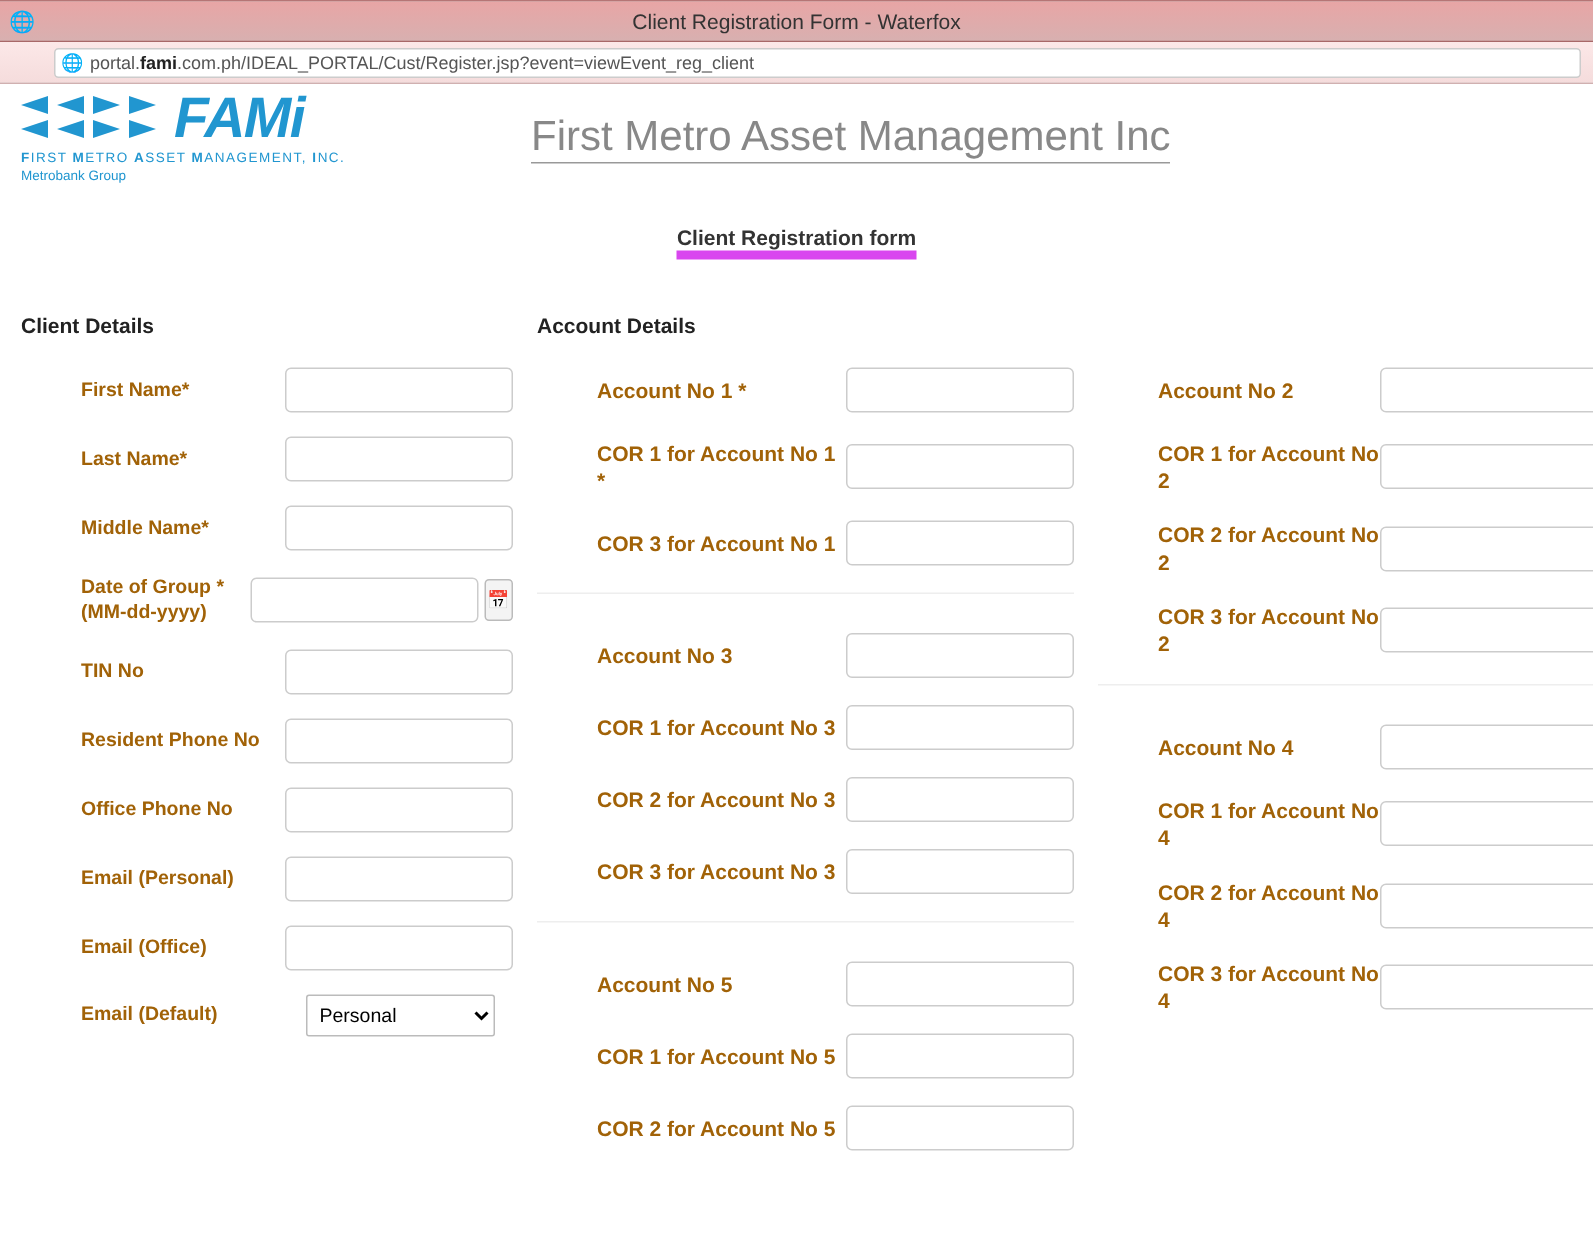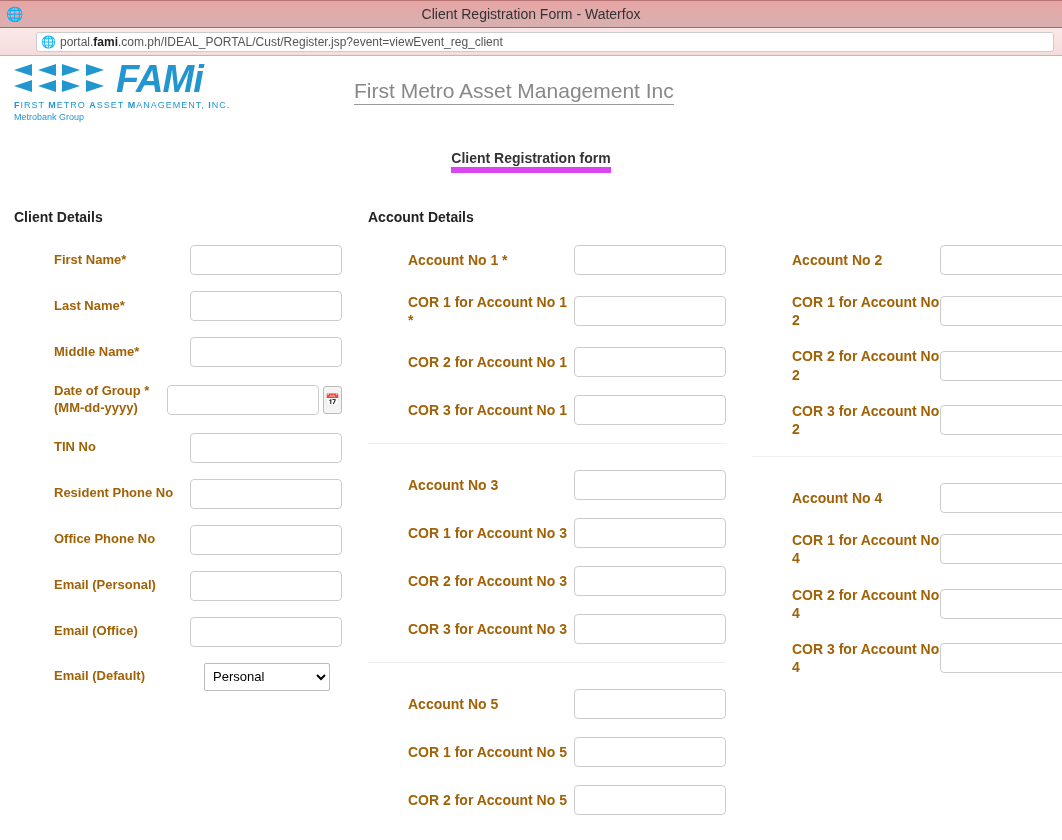--- a/index.html
+++ b/index.html
@@ -79,41 +79,41 @@
     .logo-tagline {
       font-size: 9px; letter-spacing: 1px; color: #2196d0;
       margin-top: 2px;
       font-weight: normal;
     }
     .logo-tagline strong { font-weight: bold; }
     .logo-metrobank { font-size: 9px; color: #2196d0; text-align: left; margin-top: 2px; }
     
     .company-title {
       color: #888;
-      font-size: 21px;
+      font-size: 28px;
       border-bottom: 1px solid #999;
       padding-bottom: 2px;
       margin-left: 80px;
       margin-top: 18px;
     }
     
     .page-subtitle {
       color: #333;
       font-weight: bold;
       font-size: 14px;
       border-bottom: 6px solid #d946ef;
       margin: 28px auto 0 auto;
       display: table;
       padding-bottom: 1px;
     }
     
     .form-grid {
       display: flex;
       margin-top: 36px;
-      gap: 26px;
+      gap: 16px;
     }
     
     .col-client { width: 328px; }
     .col-acct-a { width: 358px; }
     .col-acct-b { width: 340px; }
     
     .section-heading {
       font-size: 14px;
       font-weight: bold;
       color: #222;
@@ -288,24 +288,20 @@
 
         <div class="form-row">
             <label class="field-label">Account No 1 *</label>
             <input class="field-input" style="">
           </div>
         <div class="form-row">
             <label class="field-label">COR 1 for Account No 1 *</label>
             <input class="field-input" style="">
           </div>
         <div class="form-row">
-            <label class="field-label">COR 2 for Account No 1</label>
-            <input class="field-input" style="">
-          </div>
-        <div class="form-row">
             <label class="field-label">COR 3 for Account No 1</label>
             <input class="field-input" style="">
           </div>
 
         <hr class="group-divider">
 
         <div class="form-row">
             <label class="field-label">Account No 3</label>
             <input class="field-input" style="">
           </div>

